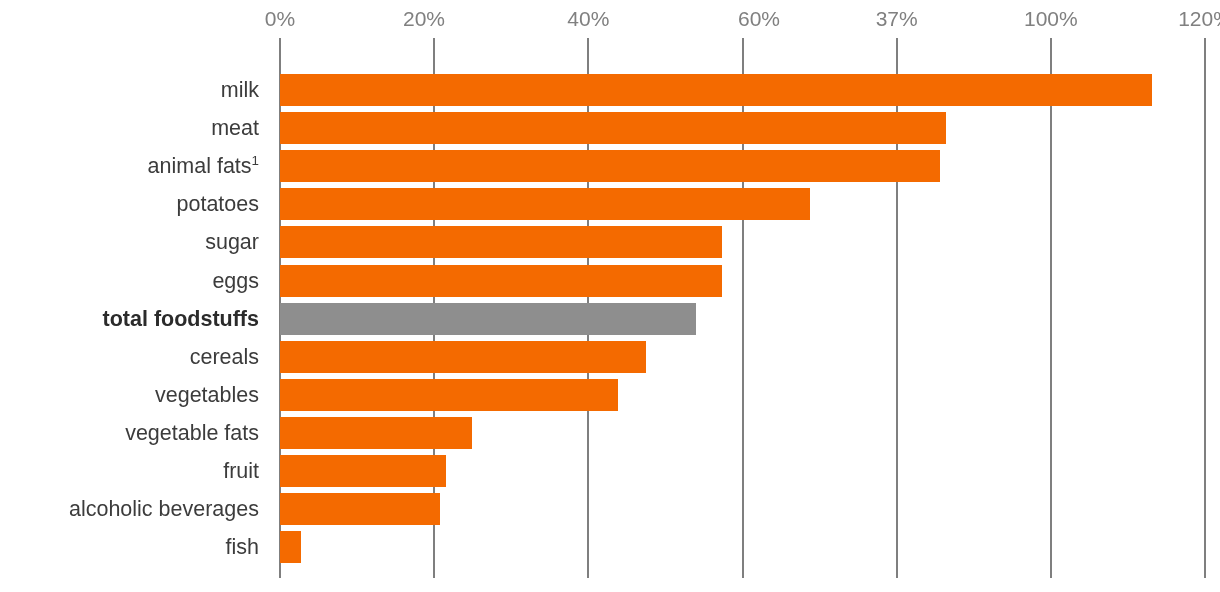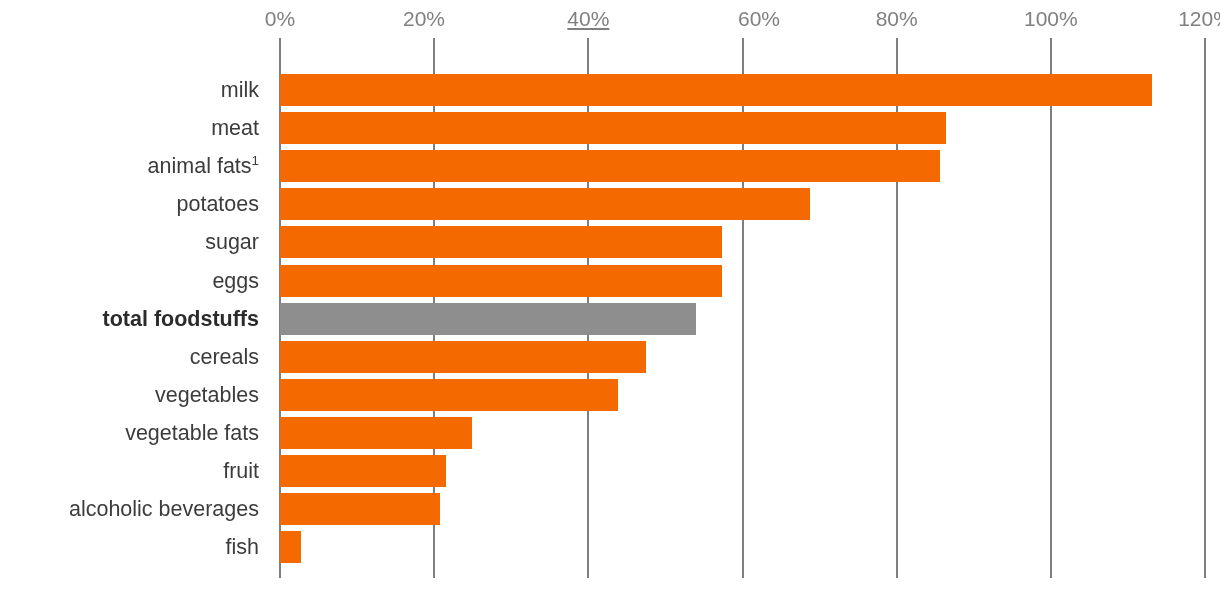--- a/index.html
+++ b/index.html
@@ -90,23 +90,23 @@
         <div class="gridline" style="left: 153.167px;"></div>
         <div class="gridline" style="left: 307.333px;"></div>
         <div class="gridline" style="left: 461.5px;"></div>
         <div class="gridline" style="left: 615.667px;"></div>
         <div class="gridline" style="left: 769.833px;"></div>
         <div class="gridline" style="left: 924px;"></div>
       </div>
     <div id="tick-labels">
         <div class="tick-label" style="left: 0px;">0%</div>
         <div class="tick-label" style="left: 144px;">20%</div>
-        <div class="tick-label" style="left: 308.333px; text-decoration: underline;">40%</div>
+        <div class="tick-label" style="left: 308.333px;">40%</div>
         <div class="tick-label" style="left: 479px;">60%</div>
-        <div class="tick-label" style="left: 616.667px;">80%</div>
+        <div class="tick-label" style="left: 616.667px;">37%</div>
         <div class="tick-label" style="left: 770.833px;">100%</div>
         <div class="tick-label" style="left: 925px;">120%</div>
       </div>
     <div id="bars">
         <div class="bar" title="milk 113.1%" style="left: 0px; top: 74px; width: 871.812px; height: 32px;"></div>
         <div class="bar" title="meat 86.4%" style="left: 0px; top: 112.1px; width: 666px; height: 32px;"></div>
         <div class="bar" title="animal fats¹ 85.6%" style="left: 0px; top: 150.2px; width: 659.833px; height: 32px;"></div>
         <div class="bar" title="potatoes 68.8%" style="left: 0px; top: 188.3px; width: 530.333px; height: 32px;"></div>
         <div class="bar" title="sugar 57.3%" style="left: 0px; top: 226.4px; width: 441.688px; height: 32px;"></div>
         <div class="bar" title="eggs 57.3%" style="left: 0px; top: 264.5px; width: 441.688px; height: 32px;"></div>

